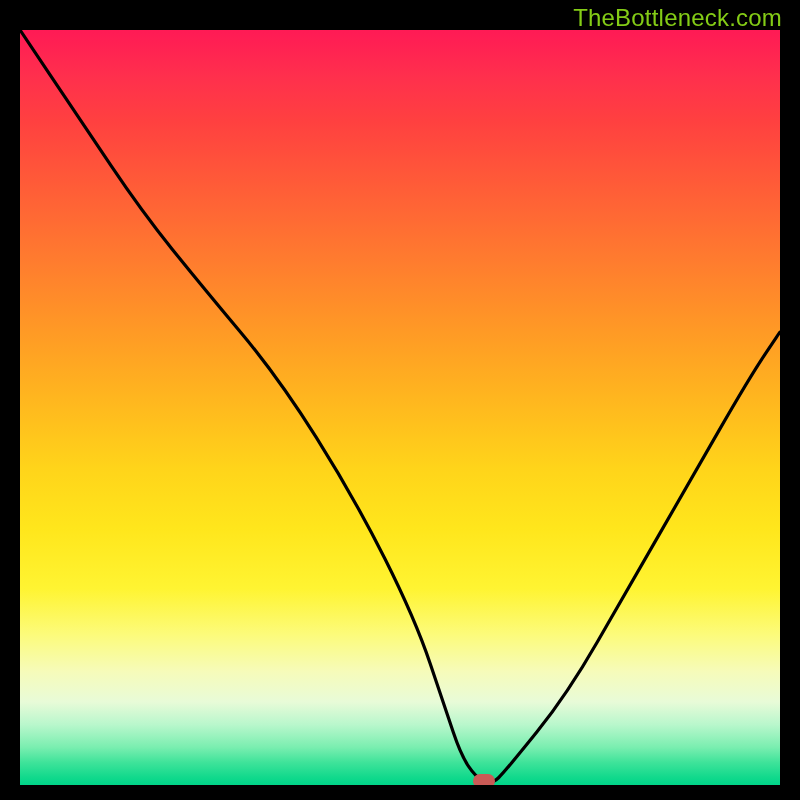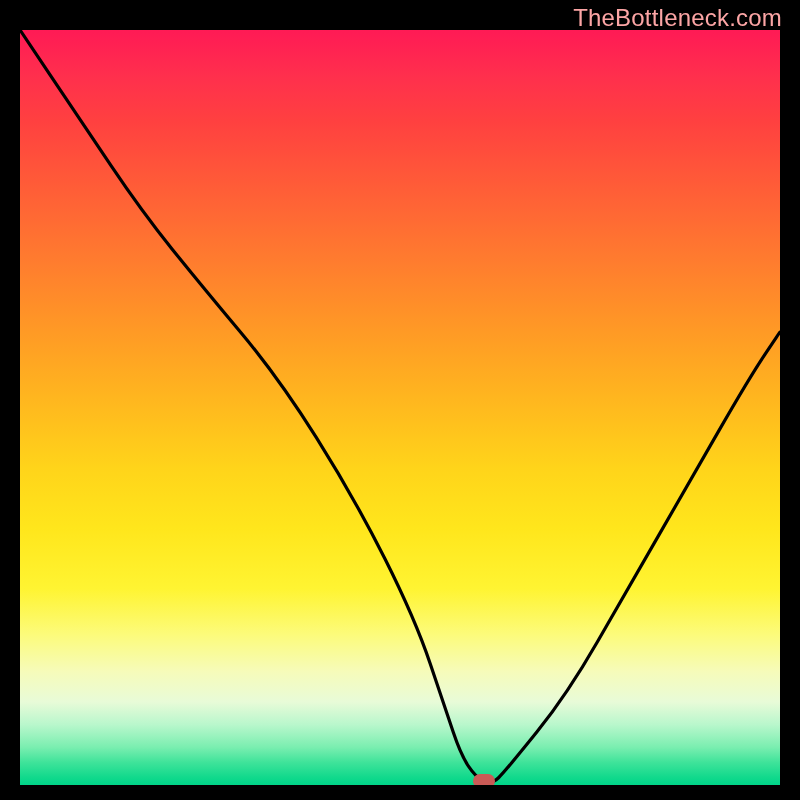--- a/index.html
+++ b/index.html
@@ -13,21 +13,21 @@
   }
   .container {
     position: relative;
     width: 800px;
     height: 800px;
   }
   .watermark {
     position: absolute;
     top: 4px;
     right: 18px;
-    color: #fca5a5;
+    color: #84cc16;
     font-size: 24px;
     font-weight: 500;
     letter-spacing: 0.2px;
   }
   .plot-frame {
     position: absolute;
     left: 20px;
     top: 30px;
     width: 760px;
     height: 755px;

